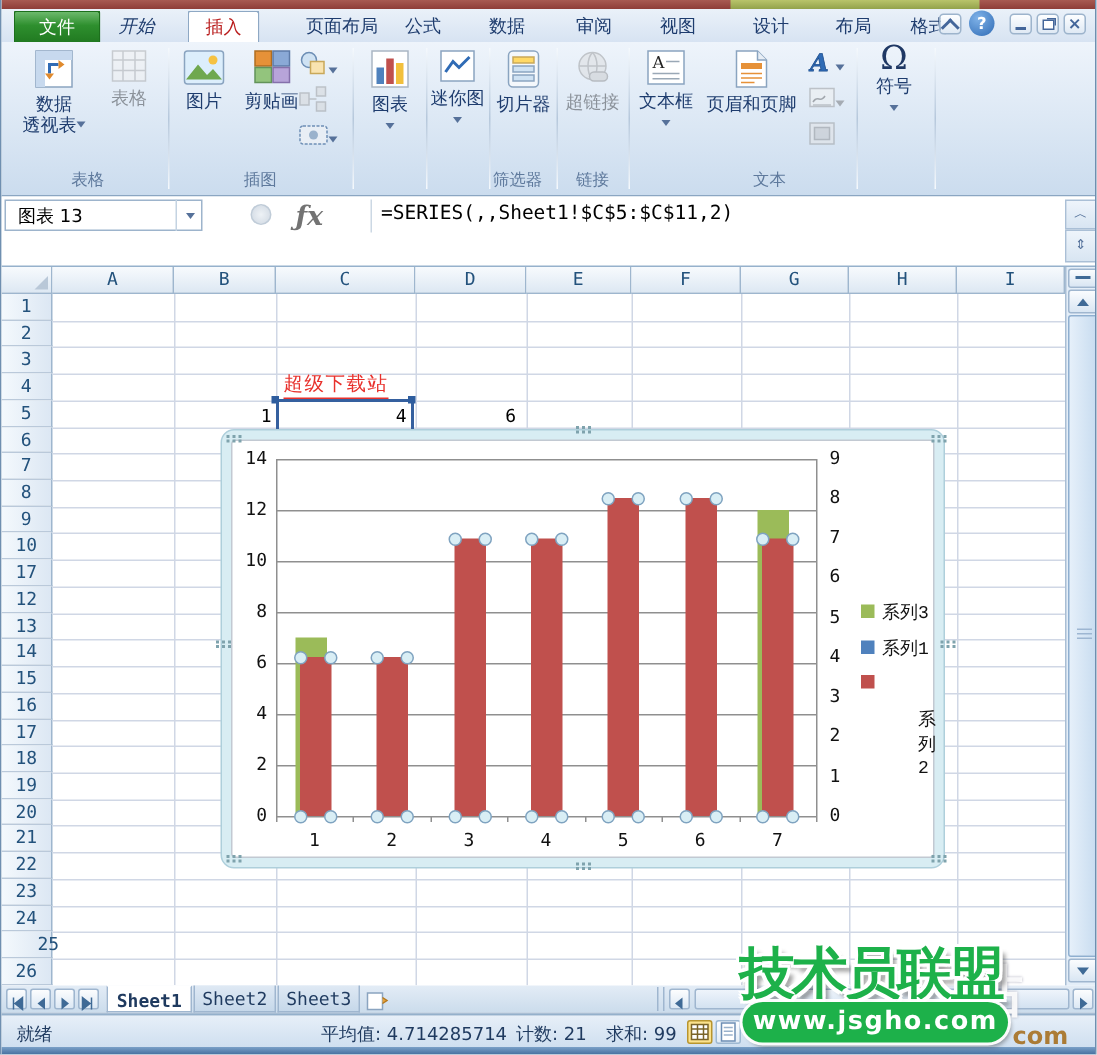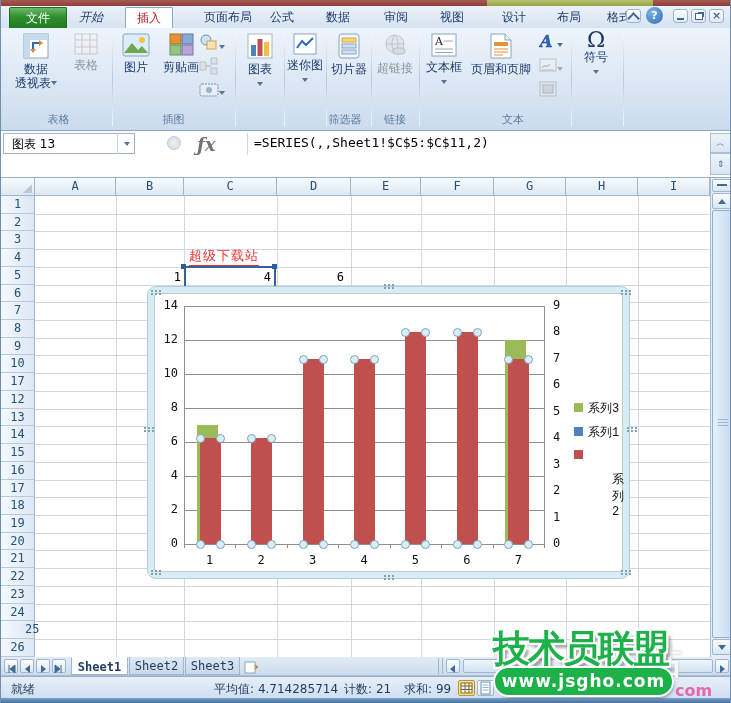--- a/index.html
+++ b/index.html
@@ -75,21 +75,21 @@
   .statusbar{left:0;top:676px;width:731px;height:22px;background:linear-gradient(#e7eff8,#cfdff0);border-top:1px solid #94b0cb;box-sizing:border-box;font-size:12px;color:#1f3a5f;}
   .bottomedge{left:0;top:698px;width:731px;height:5px;background:linear-gradient(#7aa0c8,#45709f);}
   .viewbtn{position:absolute;top:3px;width:17px;height:16px;border:1px solid #9db8d2;border-radius:2px;background:linear-gradient(#fdfeff,#e2ecf6);box-sizing:border-box;}
   .viewbtn.on{background:#fbe28d;border-color:#b8952e;}
   
   .wm-extra{position:absolute;left:644px;top:636px;font-size:37px;font-weight:bold;color:rgba(255,255,255,.9);text-shadow:0 0 2px #aab;}
   .wm-title{position:absolute;left:492px;top:624px;font-size:37px;font-weight:bold;color:#1db14a;letter-spacing:-2px;white-space:nowrap;
     text-shadow:-2px 0 #fff,2px 0 #fff,0 -2px #fff,0 2px #fff,-2px -2px #fff,2px -2px #fff,-2px 2px #fff,2px 2px #fff,4px 5px 3px rgba(40,40,40,.45);}
   .wm-pill{position:absolute;left:494px;top:668px;width:177px;height:27px;background:#1db14a;border-radius:14px;box-shadow:0 0 0 2px rgba(255,255,255,.95),2px 3px 3px rgba(40,40,40,.4);
     color:#fff;font-weight:bold;font-size:17px;text-align:center;line-height:27px;letter-spacing:1px;font-family:"DejaVu Sans",sans-serif;}
-  .wm-ghost{position:absolute;left:674px;top:681px;font-size:16px;font-weight:bold;color:#ec4899;opacity:.8;}
+  .wm-ghost{position:absolute;left:674px;top:681px;font-size:16px;font-weight:bold;color:#a16207;opacity:.8;}
 </style>
 </head>
 <body>
 
 <div id="app">
 
   <div class="abs titlebar"></div>
   <div class="abs ctxstrip"></div>
   <div class="abs tabrow" id="tabrow">
       <div class="tab file" style="left: 8px; width: 56px;">文件</div>

